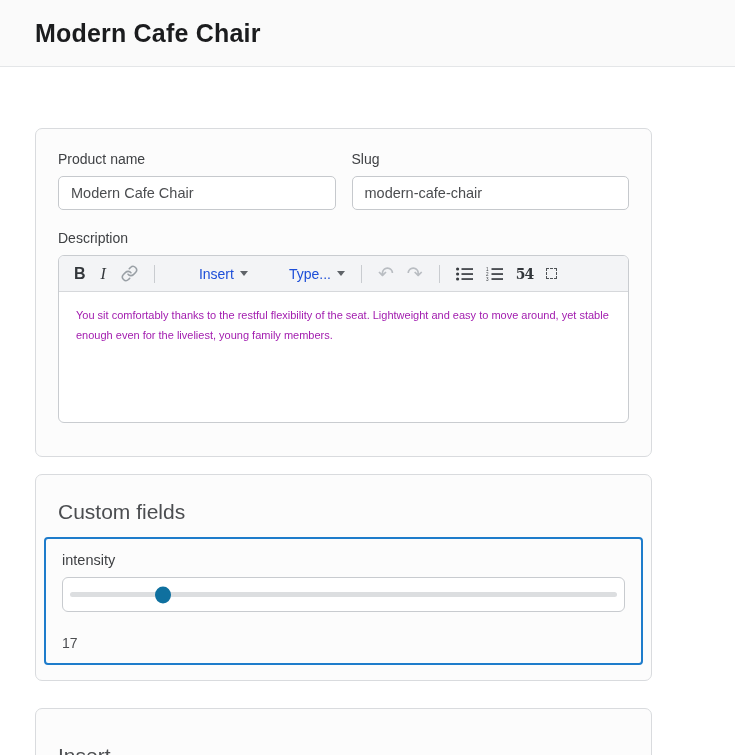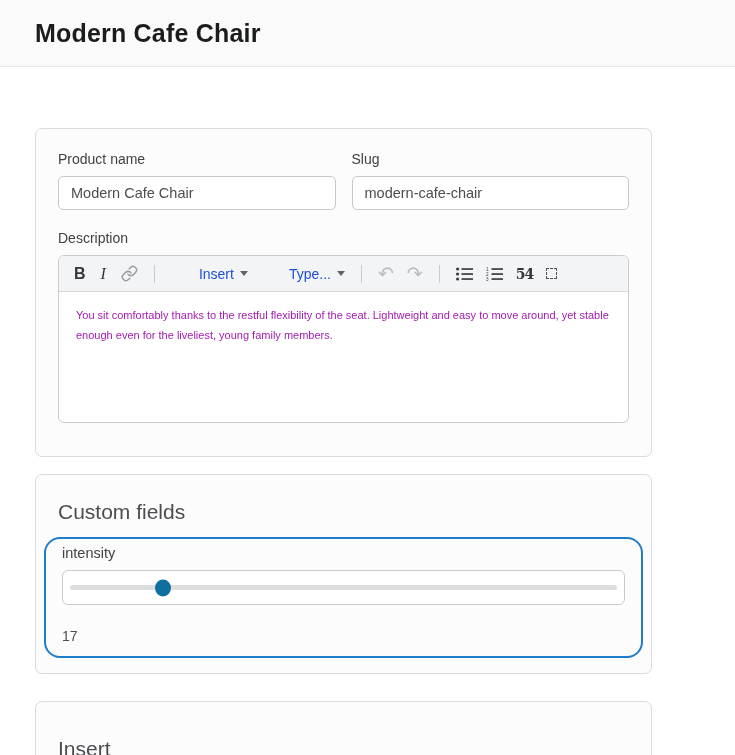--- a/index.html
+++ b/index.html
@@ -54,21 +54,21 @@
   .tb-disabled { color: #b9bdc2; font-size: 19px; }
   .tb-quote { font-family: "DejaVu Serif", "Liberation Serif", serif; font-weight: 700; font-size: 14px; letter-spacing: -1px; }
   .tb-square { width: 11px; height: 11px; border: 1px dashed #4e5256; display: inline-block; }
   .editor-body { height: 130px; padding: 13px 17px; font-size: 11px; line-height: 20px; color: #a21caf; }
   .editor-body p { margin: 0; }
 
   .section-heading { font-size: 21px; font-weight: 400; color: #4b4d50; margin: 3px 0 0; }
 
   .focus-panel {
     margin: 13px -14px 0; border: 2px solid #1e7ccb;
-    border-radius: 16px; padding: 6px 16px 12px;
+    border-radius: 4px; padding: 13px 16px 12px;
   }
   .cf-label { display: block; font-size: 14.5px; color: #3f4144; }
   .slider-box {
     margin-top: 9px; height: 35px; background: #fff;
     border: 1px solid #c8cbcf; border-radius: 6px;
     display: flex; align-items: center; padding: 0 7px;
   }
   .slider-track { position: relative; flex: 1; height: 5px; background: #dcdee0; border-radius: 3px; }
   .slider-thumb {
     position: absolute; top: 50%; transform: translateY(-50%);

